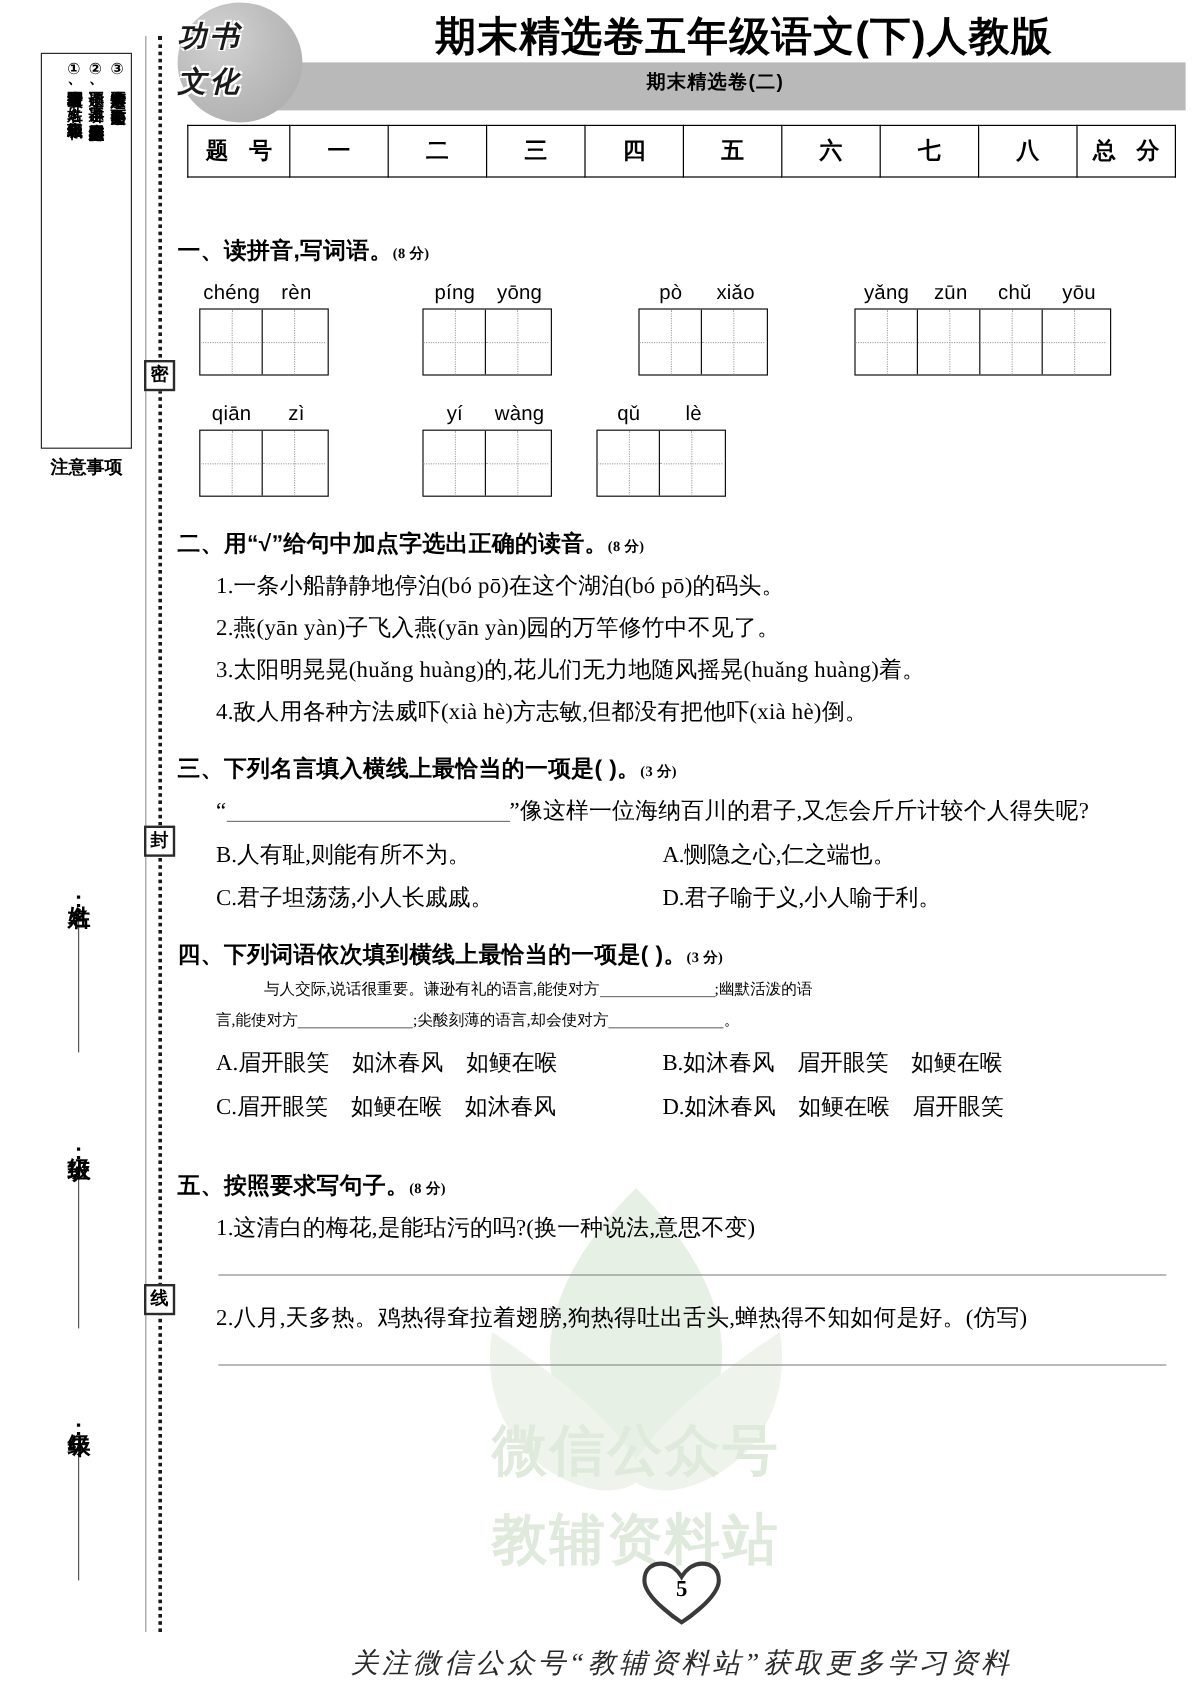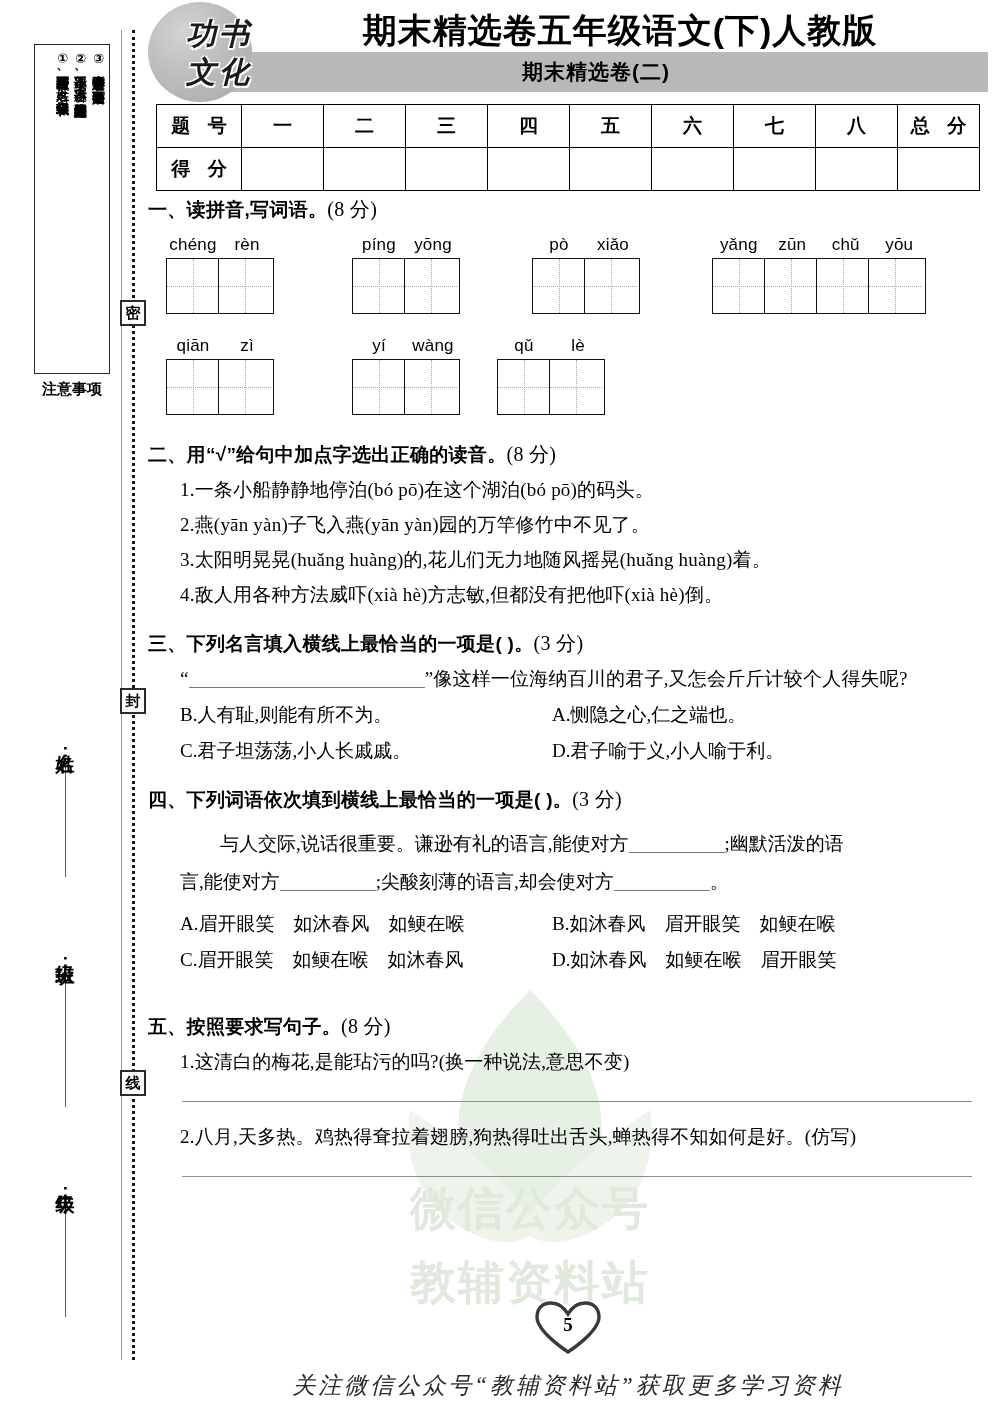--- a/index.html
+++ b/index.html
@@ -170,25 +170,25 @@
     top: 2px;
     width: 104px;
     height: 100px;
     border-radius: 50%;
     background: radial-gradient(circle at 34% 30%, #d3d3d3 0%, #bdbdbd 45%, #a8a8a8 100%);
     z-index: 5;
   }
   #logo-badge .logo-row {
     position: absolute;
     left: 0; right: 0;
-    text-align: right;
+    text-align: left;
     font-family: "Liberation Serif", "DejaVu Serif", serif;
     font-weight: bold;
     font-style: italic;
-    font-size: 30px;
+    font-size: 24px;
     letter-spacing: 3px;
     color: #1a1a1a;
     text-shadow: -1.5px -1.5px 0 #fff, 1.5px -1.5px 0 #fff, -1.5px 1.5px 0 #fff, 1.5px 1.5px 0 #fff;
   }
   #logo-badge .logo-row.r1 { top: 12px; }
   #logo-badge .logo-row.r2 { top: 50px; }
 
   #main-title {
     position: absolute;
     left: 104px;
@@ -208,21 +208,21 @@
     height: 40px;
     background: #b9b9b9;
   }
   #subtitle-bar .sub-label {
     position: absolute;
     left: 0; right: 0;
     top: 6px;
     text-align: center;
     font-family: "Liberation Sans", "DejaVu Sans", sans-serif;
     font-weight: bold;
-    font-size: 21px;
+    font-size: 16px;
     letter-spacing: 1px;
     color: #000;
   }
 
   
   #score-table {
     position: absolute;
     left: 8px;
     top: 104px;
     width: 824px;
@@ -251,22 +251,22 @@
   }
   .sec-title {
     font-family: "Liberation Sans", "DejaVu Sans", sans-serif;
     font-weight: bold;
     font-size: 19px;
     letter-spacing: 0.3px;
     margin: 0 0 2px 0;
   }
   .sec-title .pts {
     font-family: "Liberation Serif", "DejaVu Serif", serif;
-    font-weight: normal;
-    font-size: 20px;
+    font-weight: bold;
+    font-size: 12px;
   }
 
   
   .pinyin-row {
     display: flex;
     align-items: flex-end;
     margin-top: 12px;
     padding-left: 18px;
   }
   .pinyin-group { margin-right: 0; }
@@ -325,23 +325,23 @@
     display: flex;
     font-family: "Liberation Serif", "DejaVu Serif", serif;
     font-size: 19px;
     margin-top: 10px;
     padding-left: 32px;
   }
   .opt-row .opt { width: 372px; white-space: nowrap; }
 
   .para {
     font-family: "Liberation Serif", "DejaVu Serif", serif;
-    font-size: 19px;
+    font-size: 13px;
     padding-left: 32px;
-    margin-top: 12px;
+    margin-top: 2px;
     line-height: 2.0;
     white-space: nowrap;
   }
   .para .indent { display: inline-block; width: 40px; }
 
   .answer-rule {
     height: 0;
     border-top: 1.4px solid #8d8d8d;
     margin: 26px 0 0 34px;
     width: 790px;
@@ -447,32 +447,20 @@
         <td>一</td>
         <td>二</td>
         <td>三</td>
         <td>四</td>
         <td>五</td>
         <td>六</td>
         <td>七</td>
         <td>八</td>
         <td>总 分</td>
       </tr>
-      <tr>
-        <td class="hcell">得 分</td>
-        <td></td>
-        <td></td>
-        <td></td>
-        <td></td>
-        <td></td>
-        <td></td>
-        <td></td>
-        <td></td>
-        <td></td>
-      </tr>
     </tbody>
   </table>
 
   <div id="content">
 
     <div>
       <div class="sec-title">
         <span>一、读拼音,写词语。</span><span class="pts">(8 分)</span>
       </div>
 

